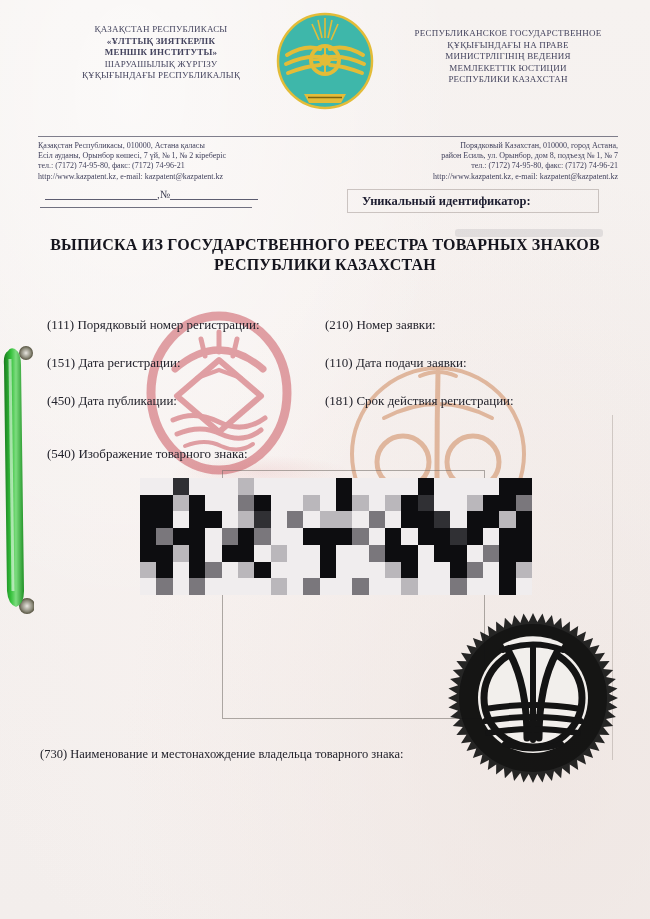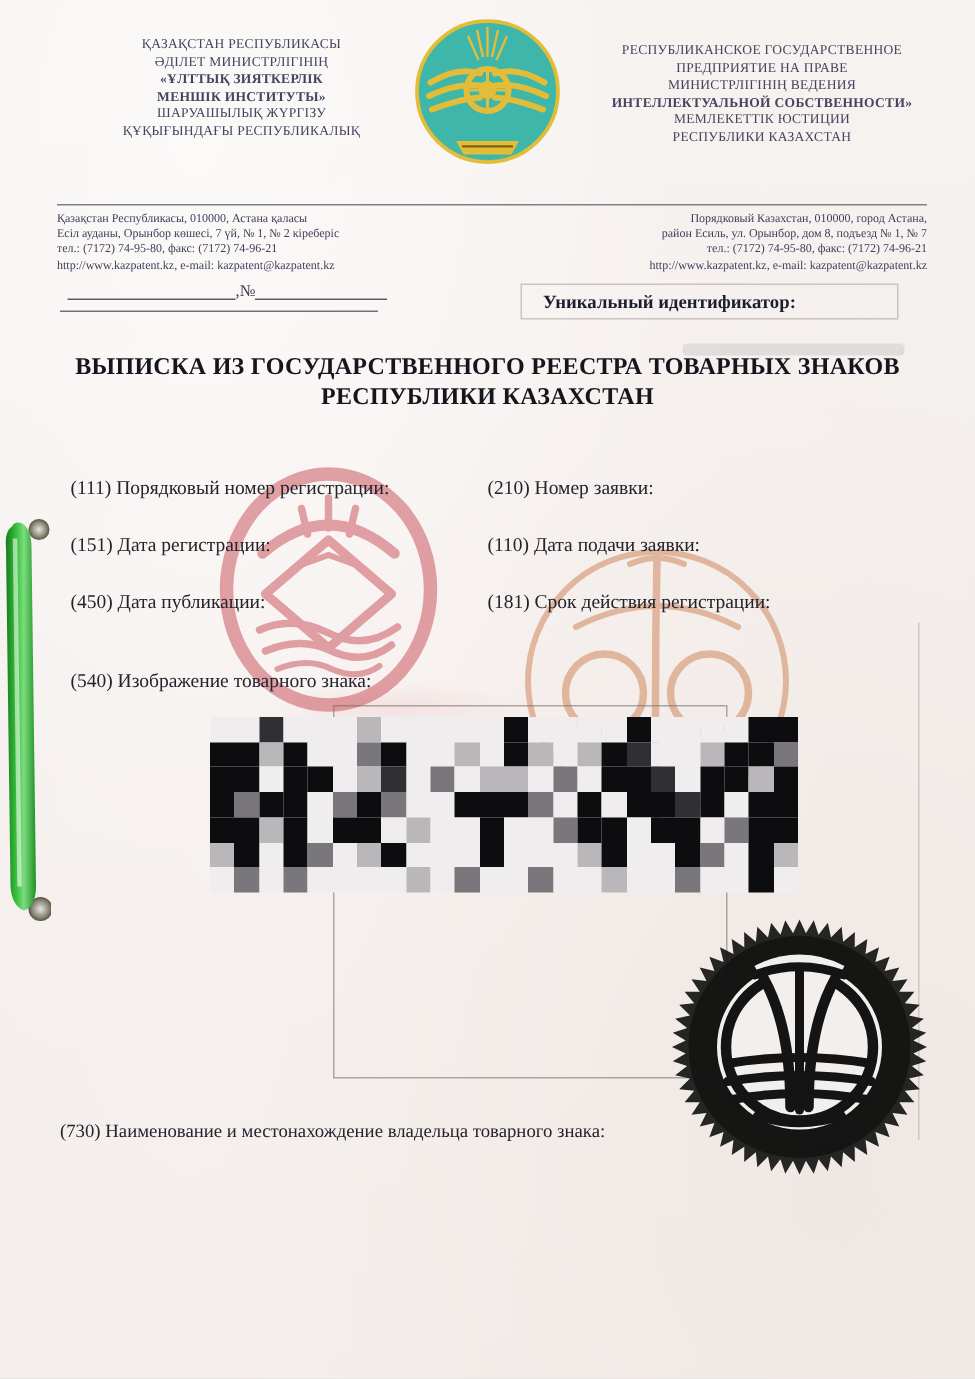--- a/index.html
+++ b/index.html
@@ -53,21 +53,20 @@
 <body>
 
 <div class="page">
 
   <div class="abs edgeline"></div>
   <div class="abs pinkblob"></div>
   <div class="abs smudge-gray"></div>
 
   <div class="org org-left">
     <div>ҚАЗАҚСТАН РЕСПУБЛИКАСЫ</div>
-    <div>ӘДІЛЕТ МИНИСТРЛІГІНІҢ</div>
     <div class="b">«ҰЛТТЫҚ ЗИЯТКЕРЛІК</div>
     <div class="b">МЕНШІК ИНСТИТУТЫ»</div>
     <div>ШАРУАШЫЛЫҚ ЖҮРГІЗУ</div>
     <div>ҚҰҚЫҒЫНДАҒЫ РЕСПУБЛИКАЛЫҚ</div>
   </div>
 
   <div class="abs emblem">
     <svg width="100" height="106" viewBox="0 0 100 106">
       <circle cx="50" cy="53" r="47" fill="var(--c-emblem_teal)"></circle>
       <circle cx="50" cy="53" r="47" fill="none" stroke="var(--c-emblem_gold)" stroke-width="2.5"></circle>
@@ -85,23 +84,22 @@
       <circle cx="50" cy="52" r="14" fill="none" stroke="var(--c-emblem_gold)" stroke-width="4"></circle>
       <circle cx="50" cy="52" r="6" fill="var(--c-emblem_gold)"></circle>
       <path d="M50,38 L50,66 M36,52 L64,52" stroke="var(--c-emblem_gold)" stroke-width="2"></path>
       <path d="M29,86 L71,86 L66,95 L34,95 Z" fill="var(--c-emblem_gold)"></path>
       <path d="M33,89.5 L67,89.5" stroke="#7a6410" stroke-width="1.5"></path>
     </svg>
   </div>
 
   <div class="org org-right">
     <div>РЕСПУБЛИКАНСКОЕ ГОСУДАРСТВЕННОЕ</div>
-    <div>ПРЕДПРИЯТИЕ НА ПРАВЕ</div>
+    <div>ҚҰҚЫҒЫНДАҒЫ НА ПРАВЕ</div>
     <div>МИНИСТРЛІГІНІҢ ВЕДЕНИЯ</div>
-    <div class="b">ИНТЕЛЛЕКТУАЛЬНОЙ СОБСТВЕННОСТИ»</div>
     <div>МЕМЛЕКЕТТІК ЮСТИЦИИ</div>
     <div>РЕСПУБЛИКИ КАЗАХСТАН</div>
   </div>
 
   <div class="abs rule"></div>
 
   <div class="addr addr-left">
     <div>Қазақстан Республикасы, 010000, Астана қаласы</div>
     <div>Есіл ауданы, Орынбор көшесі, 7 үй, № 1, № 2 кіреберіс</div>
     <div>тел.: (7172) 74-95-80, факс: (7172) 74-96-21</div>

